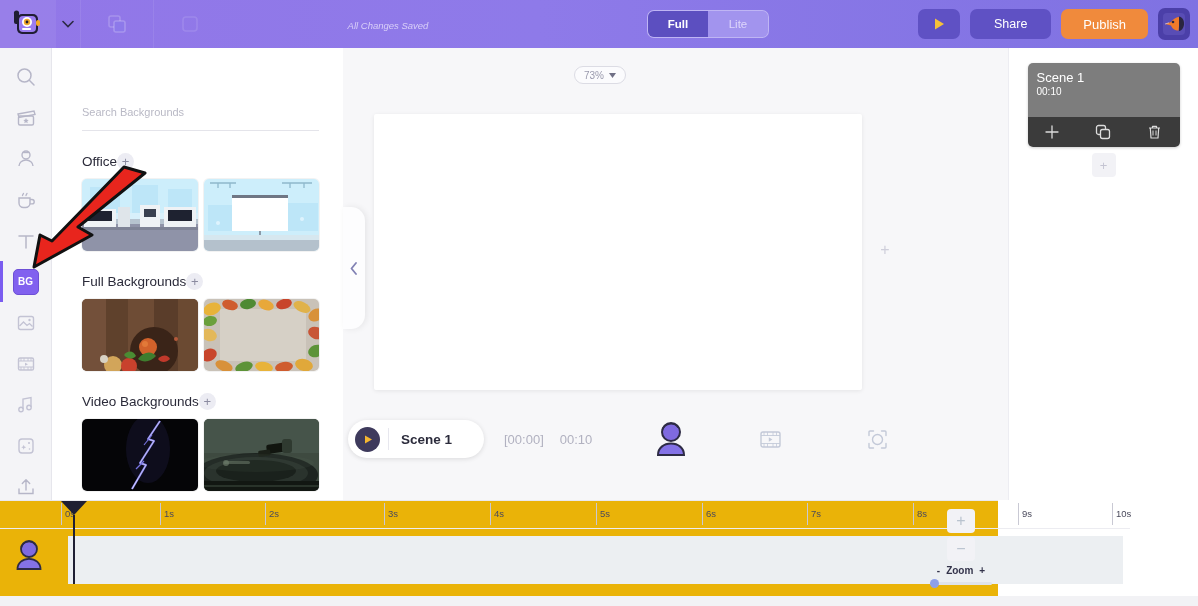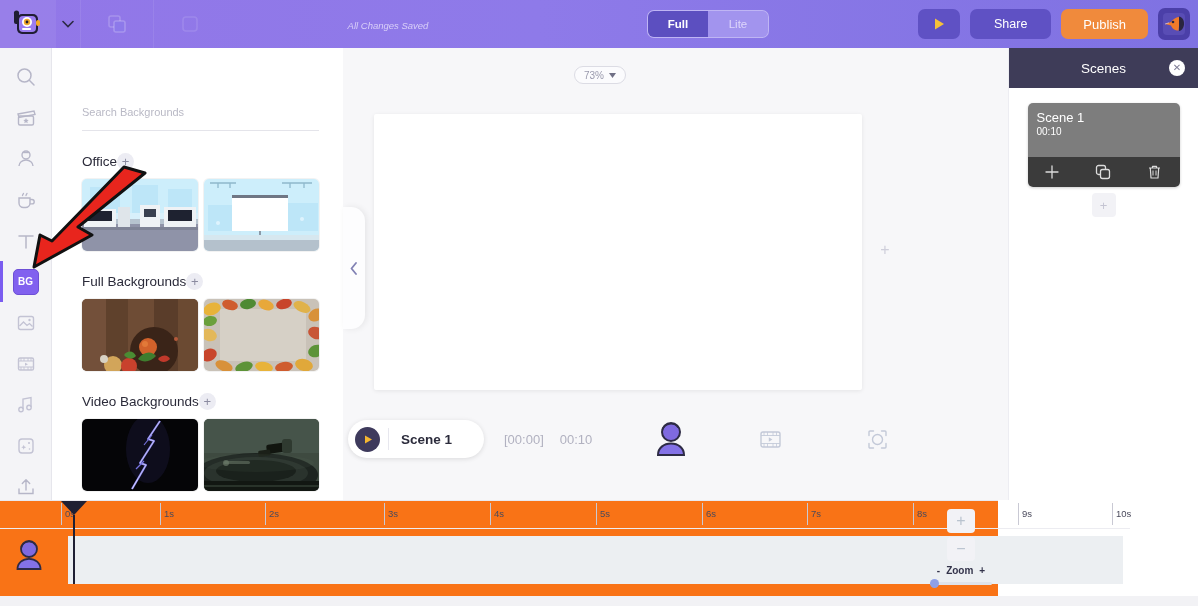--- a/index.html
+++ b/index.html
@@ -183,21 +183,21 @@
   .scene-card-tools span { cursor: pointer; display: flex; align-items: center; justify-content: center; }
   .scene-add {
     margin: 6px auto 0; width: 24px; height: 24px; border-radius: 4px; background: #f2f2f6;
     color: #c4c4d2; display: flex; align-items: center; justify-content: center;
     font-size: 13px; cursor: pointer;
   }
 
   
   .timeline {
     position: absolute; left: 0; top: 500px; width: 998px; height: 106px;
-    background: #f97316; border-top: 1px solid #e9e9ef; z-index: 35;
+    background: #eab308; border-top: 1px solid #e9e9ef; z-index: 35;
   }
   .tl-ruler { position: absolute; left: 0; top: 0; width: 1130px; height: 28px;
     border-bottom: 1px solid #ececf1; }
   .tl-tick { position: absolute; top: 2px; height: 22px; border-left: 1px solid #c9c9d4; }
   .tl-tick span { font-size: 9.5px; color: #4a4a5c; margin-left: 3px; }
   .tl-track {
     position: absolute; left: 68px; top: 35px; width: 1055px; height: 48px;
     background: #eceff2;
   }
   .tl-charavatar { position: absolute; left: 14px; top: 38px; cursor: pointer; }
@@ -556,24 +556,20 @@
 
     <div class="sb-ico" style="margin-left:86px">
       <svg width="21" height="21" viewBox="0 0 21 21">
         <circle cx="10.5" cy="10.5" r="5" stroke="#c3c9d8" stroke-width="1.4" fill="none"></circle>
         <path d="M2 6.5V3a1 1 0 011-1h3.5M14.5 2H18a1 1 0 011 1v3.5M19 14.5V18a1 1 0 01-1 1h-3.5M6.5 19H3a1 1 0 01-1-1v-3.5" stroke="#c3c9d8" stroke-width="1.4" fill="none" stroke-linecap="round"></path>
       </svg>
     </div>
   </div>
 
   <div class="scenes">
-    <div class="scenes-head">
-      <div class="scenes-title">Scenes</div>
-      <div class="scenes-close">✕</div>
-    </div>
     <div class="scene-card">
       <div class="scene-card-top">
         <div class="scene-card-name">Scene 1</div>
         <div class="scene-card-time">00:10</div>
       </div>
       <div class="scene-card-tools">
         <span>
           <svg width="14" height="14" viewBox="0 0 14 14">
             <path d="M7 1v12M1 7h12" stroke="#dcdcdc" stroke-width="1.3" stroke-linecap="round"></path>
           </svg>

